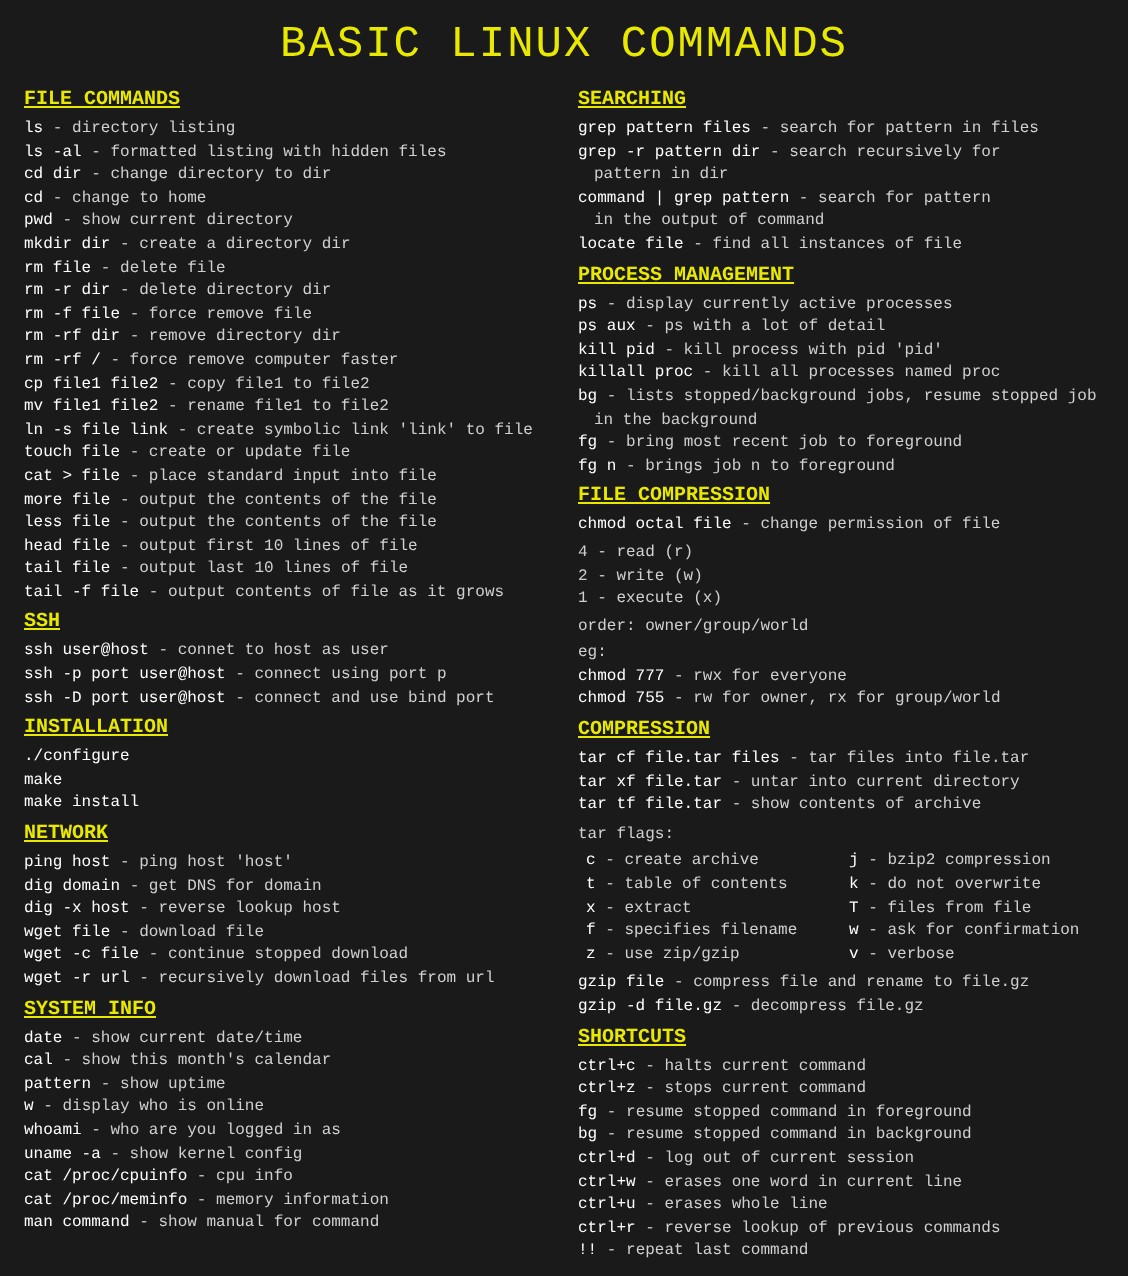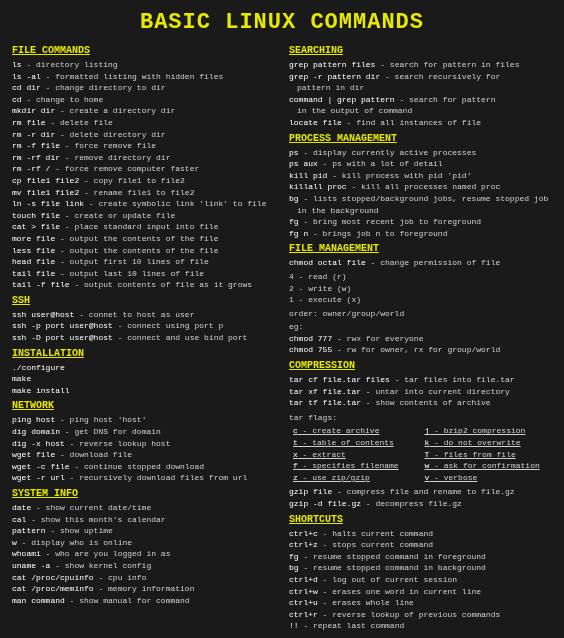--- a/index.html
+++ b/index.html
@@ -9,21 +9,21 @@
       font-family: 'Courier New', Courier, monospace;
       font-size: 8.5px;
       width: 564px;
       min-height: 638px;
       padding: 10px 12px;
     }
     .title {
       text-align: center;
       color: #e8e800;
       font-size: 22px;
-      font-weight: bold;
+      font-weight: normal;
       margin-bottom: 10px;
       letter-spacing: 1px;
     }
     .two-col {
       display: flex;
       gap: 14px;
     }
     .col-left {
       flex: 1;
     }
@@ -49,37 +49,37 @@
     .cmd-line .cmd {
       color: #ffffff;
     }
     .indent {
       padding-left: 8px;
     }
     .tar-flags-grid {
       display: grid;
       grid-template-columns: 1fr 1fr;
       gap: 0 4px;
-      text-decoration: underline;
     }
   </style>
 </head>
 <body>
 
 <div class="title">BASIC LINUX COMMANDS</div>
 
 <div class="two-col">
 
   <div class="col-left">
 
     <div class="section-title">FILE COMMANDS</div>
     <div class="cmd-line"><span class="cmd">ls</span> - directory listing</div>
     <div class="cmd-line"><span class="cmd">ls -al</span> - formatted listing with hidden files</div>
     <div class="cmd-line"><span class="cmd">cd dir</span> - change directory to dir</div>
     <div class="cmd-line"><span class="cmd">cd</span> - change to home</div>
+    <div class="cmd-line"><span class="cmd">pwd</span> - show current directory</div>
     <div class="cmd-line"><span class="cmd">mkdir dir</span> - create a directory dir</div>
     <div class="cmd-line"><span class="cmd">rm file</span> - delete file</div>
     <div class="cmd-line"><span class="cmd">rm -r dir</span> - delete directory dir</div>
     <div class="cmd-line"><span class="cmd">rm -f file</span> - force remove file</div>
     <div class="cmd-line"><span class="cmd">rm -rf dir</span> - remove directory dir</div>
     <div class="cmd-line"><span class="cmd">rm -rf /</span> - force remove computer faster</div>
     <div class="cmd-line"><span class="cmd">cp file1 file2</span> - copy file1 to file2</div>
     <div class="cmd-line"><span class="cmd">mv file1 file2</span> - rename file1 to file2</div>
     <div class="cmd-line"><span class="cmd">ln -s file link</span> - create symbolic link 'link' to file</div>
     <div class="cmd-line"><span class="cmd">touch file</span> - create or update file</div>
@@ -134,21 +134,21 @@
     <div class="section-title">PROCESS MANAGEMENT</div>
     <div class="cmd-line"><span class="cmd">ps</span> - display currently active processes</div>
     <div class="cmd-line"><span class="cmd">ps aux</span> - ps with a lot of detail</div>
     <div class="cmd-line"><span class="cmd">kill pid</span> - kill process with pid 'pid'</div>
     <div class="cmd-line"><span class="cmd">killall proc</span> - kill all processes named proc</div>
     <div class="cmd-line"><span class="cmd">bg</span> - lists stopped/background jobs, resume stopped job</div>
     <div class="cmd-line indent">in the background</div>
     <div class="cmd-line"><span class="cmd">fg</span> - bring most recent job to foreground</div>
     <div class="cmd-line"><span class="cmd">fg n</span> - brings job n to foreground</div>
 
-    <div class="section-title">FILE MANAGEMENT</div>
+    <div class="section-title">FILE COMPRESSION</div>
     <div class="cmd-line"><span class="cmd">chmod octal file</span> - change permission of file</div>
     <div class="cmd-line" style="margin-top:2px">4 - read (r)</div>
     <div class="cmd-line">2 - write (w)</div>
     <div class="cmd-line">1 - execute (x)</div>
     <div class="cmd-line" style="margin-top:2px">order: owner/group/world</div>
     <div class="cmd-line" style="margin-top:2px">eg:</div>
     <div class="cmd-line"><span class="cmd">chmod 777</span> - rwx for everyone</div>
     <div class="cmd-line"><span class="cmd">chmod 755</span> - rw for owner, rx for group/world</div>
 
     <div class="section-title">COMPRESSION</div>

